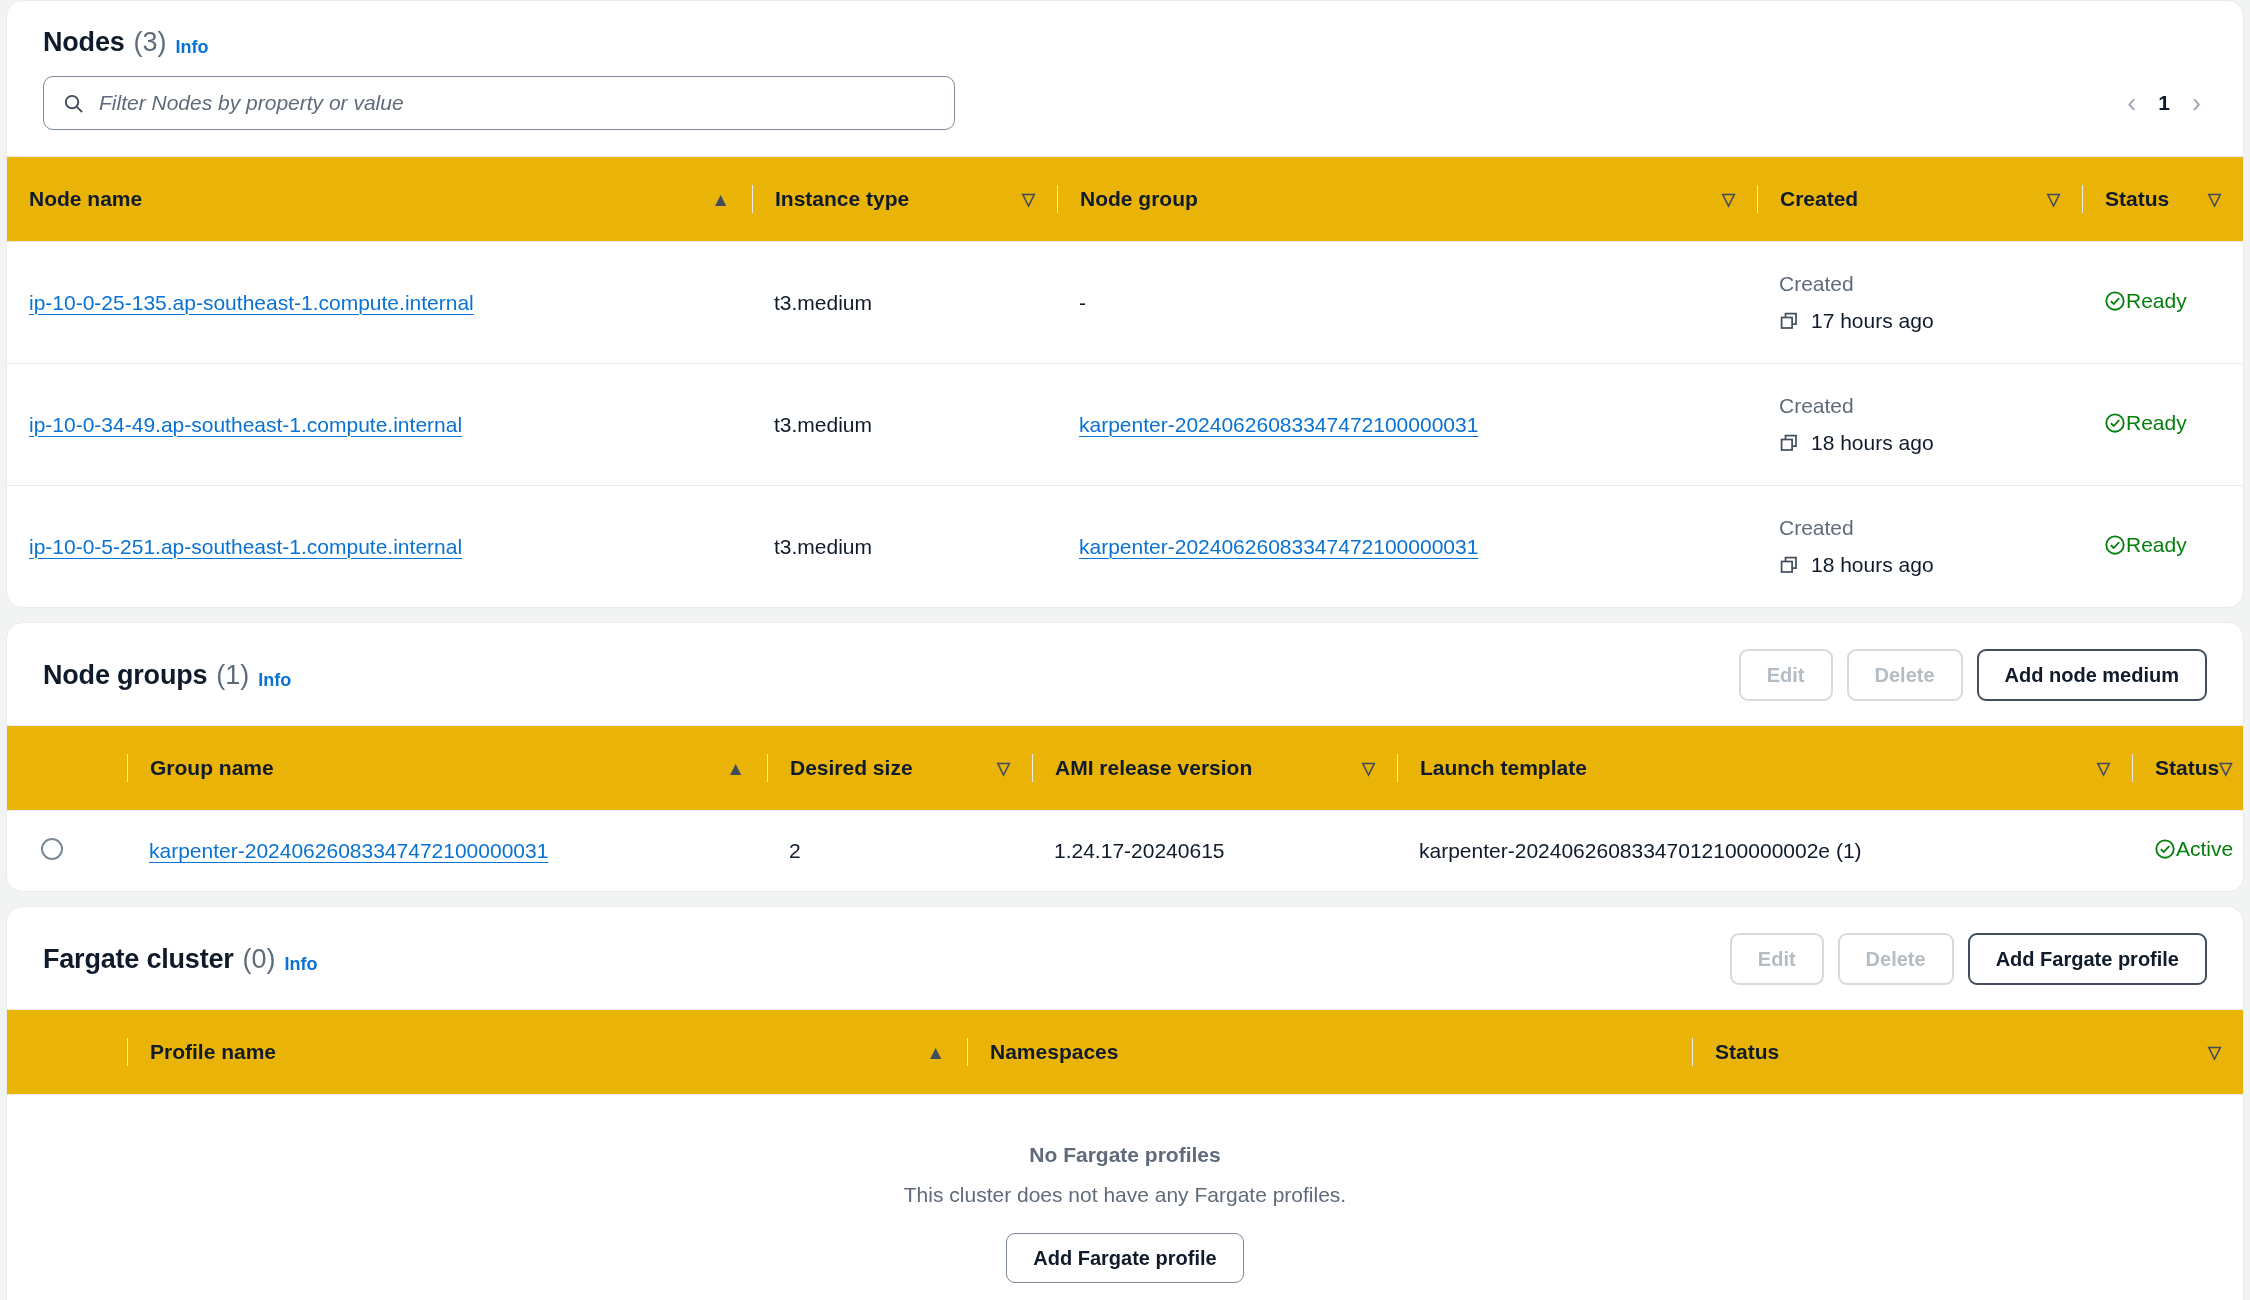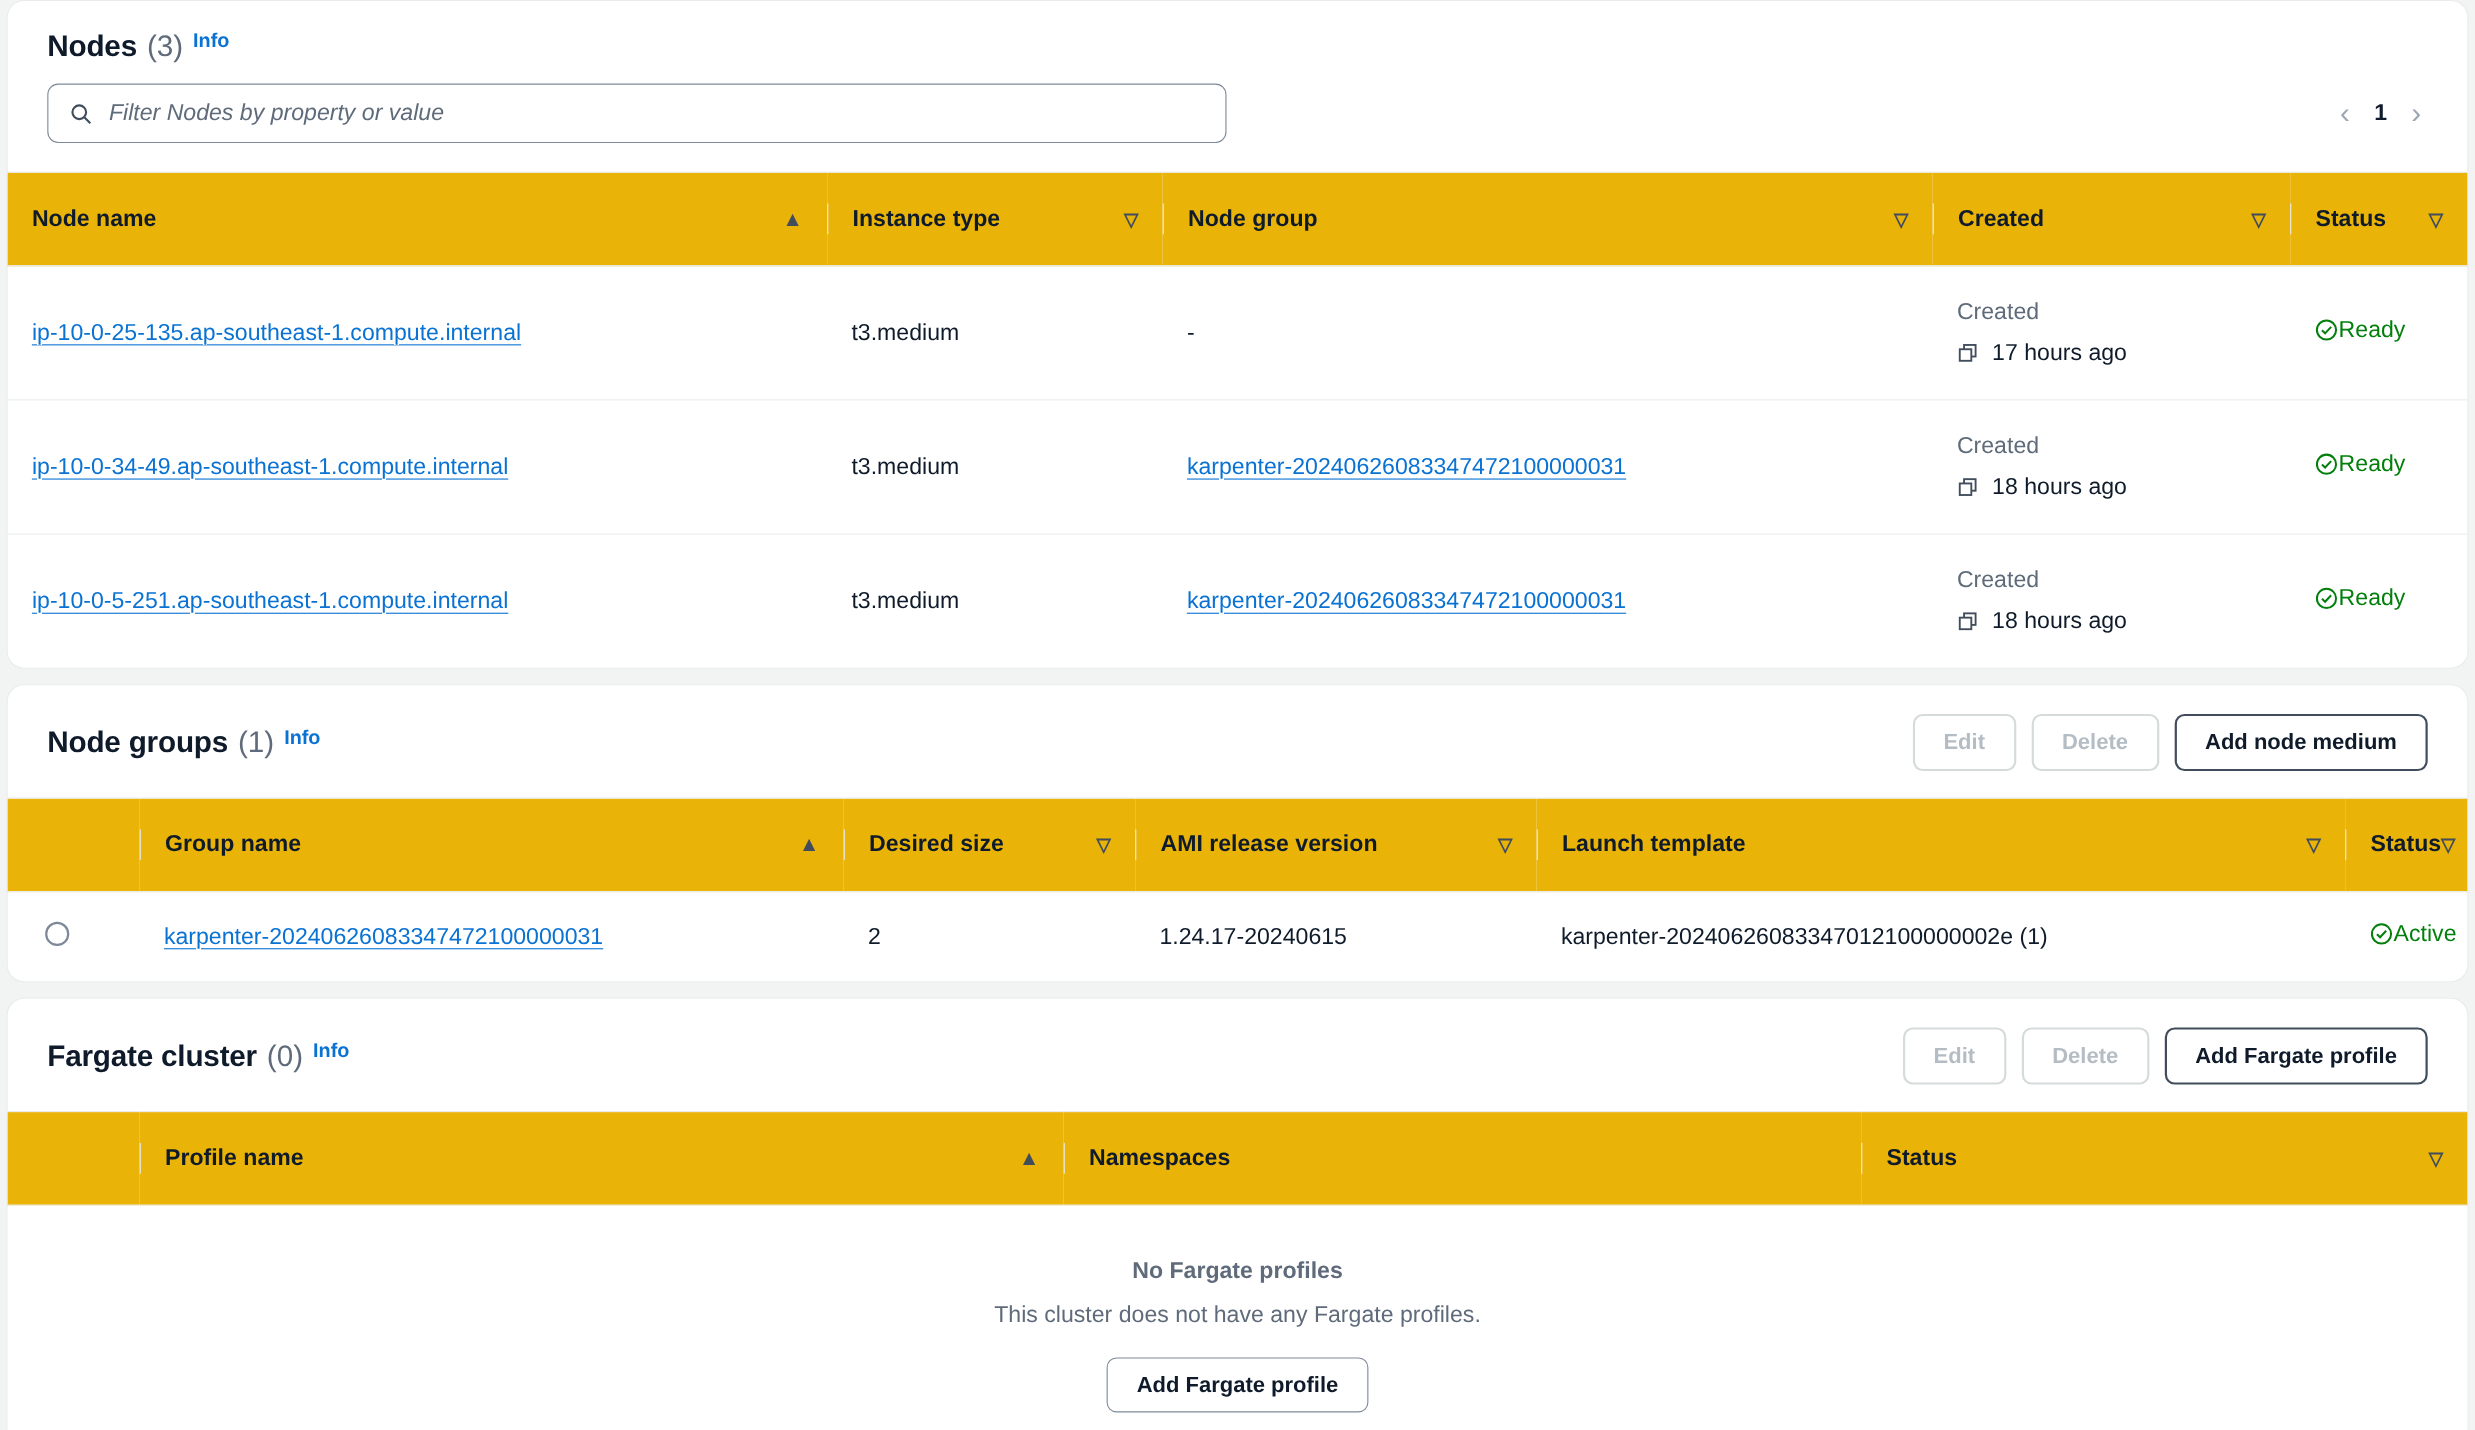--- a/index.html
+++ b/index.html
@@ -19,21 +19,21 @@
     border-radius: 16px;
     margin: 0 6px;
   }
   .panel + .panel { margin-top: 14px; }
 
   
   .sec-head {
     display: flex; align-items: center; justify-content: space-between;
     padding: 26px 36px 8px 36px;
   }
-  .sec-title-wrap { display: flex; align-items: flex-start; gap: 9px; }
+  .sec-title-wrap { display: flex; align-items: flex-end; gap: 9px; }
   .sec-title {
     font-size: 27px; font-weight: 700; color: #0f1b2a; letter-spacing: -0.2px;
   }
   .sec-count { font-size: 27px; font-weight: 400; color: #5f6b7a; }
   .info-link {
     font-size: 18px; color: #0972d3; text-decoration: none; font-weight: 700;
   }
   .sec-actions { display: flex; align-items: center; gap: 14px; justify-content: center; }
 
   
@@ -49,21 +49,21 @@
   }
   .btn-normal { border: 2px solid #414d5c; color: #0f1b2a; }
   .btn-disabled { border: 2px solid #d5dbdb; color: #b4bcc4; cursor: default; }
 
   
   .filter-row {
     display: flex; align-items: center; justify-content: space-between;
     padding: 10px 36px 26px 36px;
   }
   .search-box {
-    width: 1072px; height: 54px;
+    width: 912px; height: 54px;
     border: 1px solid #7d8998;
     border-radius: 10px;
     background: #fff;
     display: flex; align-items: center;
     padding: 11px 18px; gap: 14px;
   }
   .search-ph {
     font-size: 21px; color: #5f6b7a; font-style: italic;
     font-family: "Liberation Sans", sans-serif;
   }

